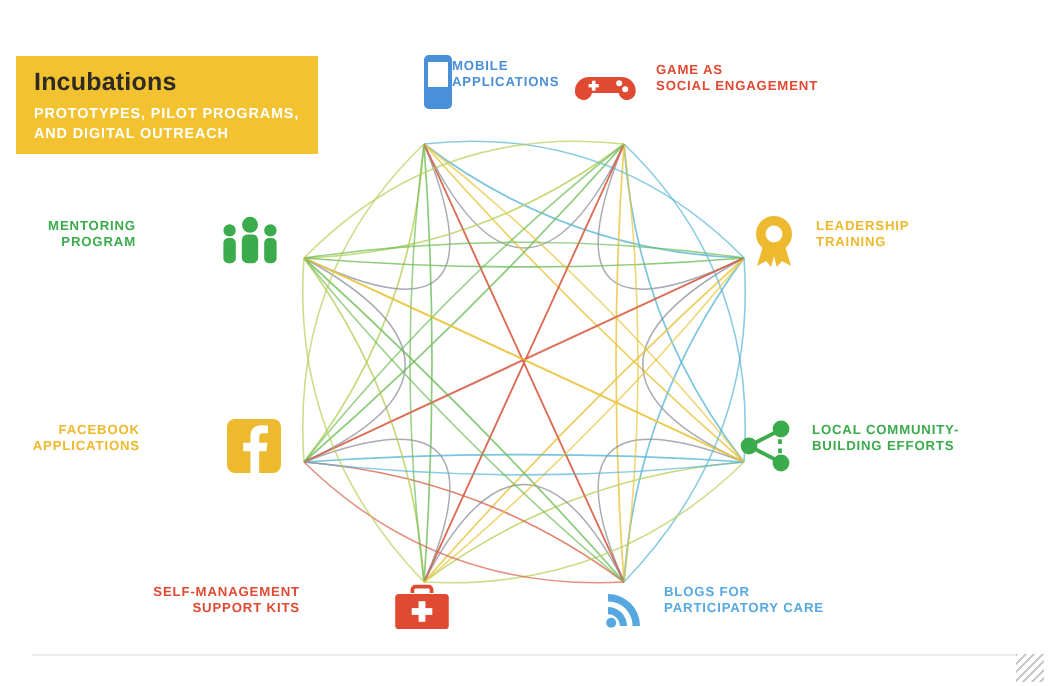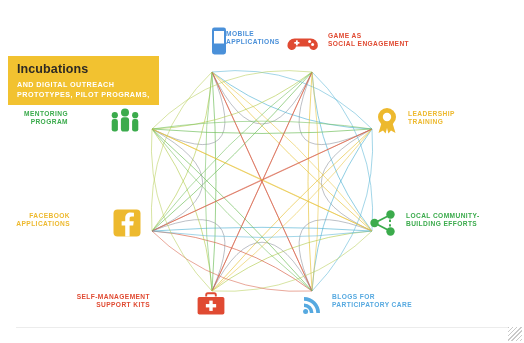--- a/index.html
+++ b/index.html
@@ -21,21 +21,20 @@
   
   #title-box {
     position: absolute;
     left: 8px;
     top: 28px;
     width: 151px;
     height: 49px;
     background: #f2c230;
     box-sizing: border-box;
     padding: 7px 9px 0 9px;
-    margin-top: 28px;
   }
   #title-main {
     font-size: 12.5px;
     font-weight: bold;
     color: #2e2a24;
     letter-spacing: 0.1px;
     line-height: 13px;
     white-space: nowrap;
   }
   #title-sub {
@@ -136,22 +135,22 @@
   }
 </style>
 </head>
 <body>
 
 <div id="slide">
 
   <div id="title-box">
     <div id="title-main">Incubations</div>
     <div id="title-sub">
+      <div>PROTOTYPES, PILOT PROGRAMS,</div>
       <div>AND DIGITAL OUTREACH</div>
-      <div>PROTOTYPES, PILOT PROGRAMS,</div>
     </div>
   </div>
 
   <svg id="web" viewBox="0 0 524 343">
     <g id="web-links" fill="none" stroke-width="0.8" stroke-opacity="0.85">
         <path d="M 212 72 Q 262 175.96 312 72" stroke="#8a8f99" stroke-width="0.75" stroke-opacity="0.75" fill="none"></path>
         <path d="M 212 72 Q 283 125.85 372 129" stroke="#5ab6d6" stroke-width="0.85" stroke-opacity="0.8" fill="none"></path>
         <path d="M 212 72 Q 287.2 156.86 372 231" stroke="#e8c43d" stroke-width="0.85" stroke-opacity="0.8" fill="none"></path>
         <path d="M 212 72 Q 262 181.78 312 291" stroke="#d8634a" stroke-width="0.85" stroke-opacity="0.8" fill="none"></path>
         <path d="M 212 72 Q 220 182.06 212 291" stroke="#6fbe5a" stroke-width="0.85" stroke-opacity="0.8" fill="none"></path>

